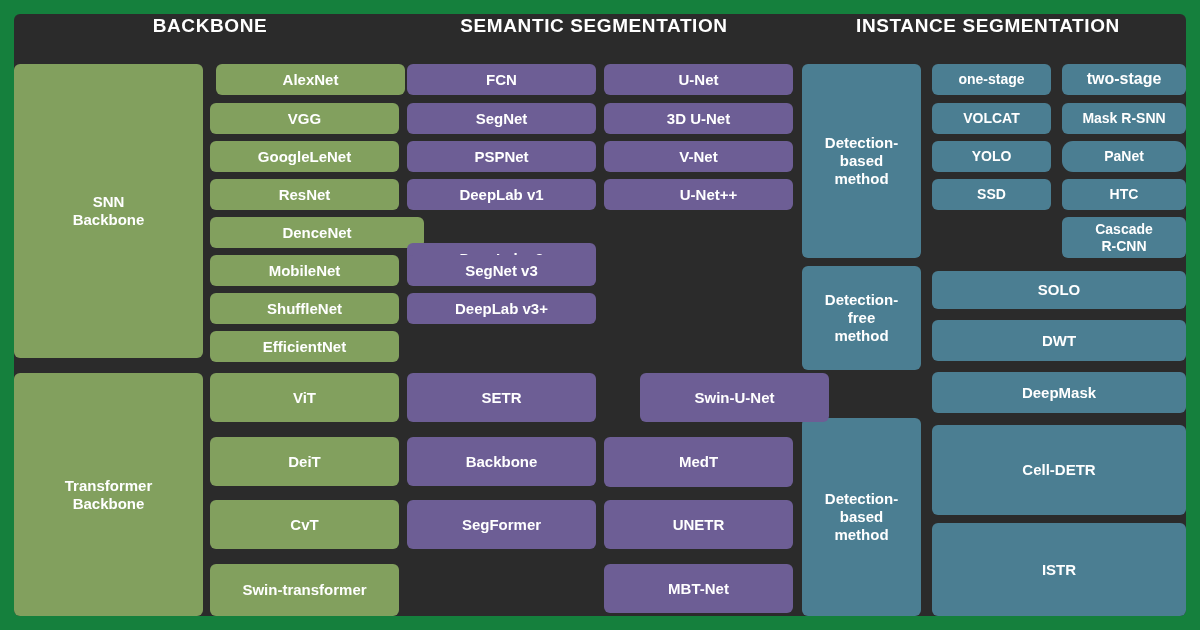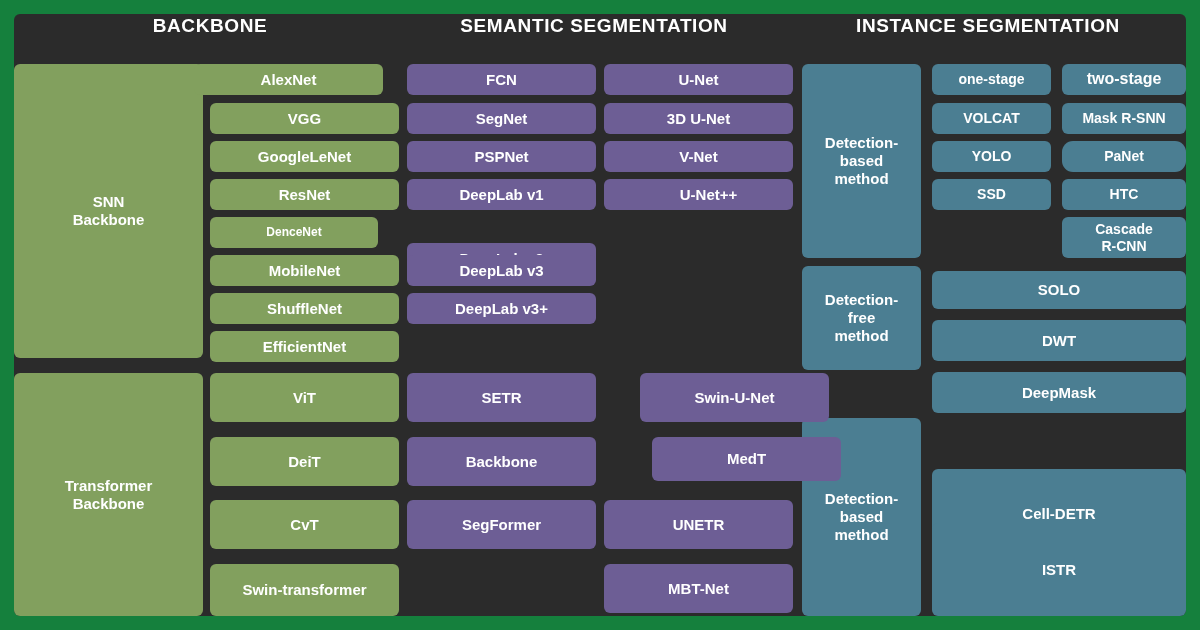--- a/index.html
+++ b/index.html
@@ -37,34 +37,34 @@
 <div id="canvas">
   <div class="panel"></div>
   <div id="headers-layer">
       <div class="col-head" style="left: -90px; width: 600px;">BACKBONE</div>
       <div class="col-head" style="left: 294px; width: 600px;">SEMANTIC SEGMENTATION</div>
       <div class="col-head" style="left: 688px; width: 600px;">INSTANCE SEGMENTATION</div>
     </div>
   <div id="boxes-layer">
       <div class="box green" style="left: 14px; top: 64px; width: 189px; height: 294px; font-size: 15px;">SNN
 Backbone</div>
-      <div class="box green" style="left: 194px; top: 64px; width: 189px; height: 31px; font-size: 15px;">AlexNet</div>
+      <div class="box green" style="left: 216px; top: 64px; width: 189px; height: 31px; font-size: 15px;">AlexNet</div>
       <div class="box green" style="left: 210px; top: 103px; width: 189px; height: 31px; font-size: 15px;">VGG</div>
       <div class="box green" style="left: 210px; top: 141px; width: 189px; height: 31px; font-size: 15px;">GoogleLeNet</div>
       <div class="box green" style="left: 210px; top: 179px; width: 189px; height: 31px; font-size: 15px;">ResNet</div>
-      <div class="box green" style="left: 210px; top: 217px; width: 168px; height: 31px; font-size: 12px;">DenceNet</div>
+      <div class="box green" style="left: 210px; top: 217px; width: 214px; height: 31px; font-size: 15px;">DenceNet</div>
       <div class="box green" style="left: 210px; top: 255px; width: 189px; height: 31px; font-size: 15px;">MobileNet</div>
       <div class="box green" style="left: 210px; top: 293px; width: 189px; height: 31px; font-size: 15px;">ShuffleNet</div>
       <div class="box green" style="left: 210px; top: 331px; width: 189px; height: 31px; font-size: 15px;">EfficientNet</div>
       <div class="box purple" style="left: 407px; top: 64px; width: 189px; height: 31px; font-size: 15px;">FCN</div>
       <div class="box purple" style="left: 407px; top: 103px; width: 189px; height: 31px; font-size: 15px;">SegNet</div>
       <div class="box purple" style="left: 407px; top: 141px; width: 189px; height: 31px; font-size: 15px;">PSPNet</div>
       <div class="box purple" style="left: 407px; top: 179px; width: 189px; height: 31px; font-size: 15px;">DeepLab v1</div>
       <div class="box purple" style="left: 407px; top: 217px; width: 189px; height: 31px; font-size: 15px; margin-top: 26px;">DeepLab v2</div>
-      <div class="box purple" style="left: 407px; top: 255px; width: 189px; height: 31px; font-size: 15px;">DeepLab v3</div>
+      <div class="box purple" style="left: 407px; top: 255px; width: 189px; height: 31px; font-size: 15px;">SegNet v3</div>
       <div class="box purple" style="left: 407px; top: 293px; width: 189px; height: 31px; font-size: 15px;">DeepLab v3+</div>
       <div class="box purple" style="left: 604px; top: 64px; width: 189px; height: 31px; font-size: 15px;">U-Net</div>
       <div class="box purple" style="left: 604px; top: 103px; width: 189px; height: 31px; font-size: 15px;">3D U-Net</div>
       <div class="box purple" style="left: 604px; top: 141px; width: 189px; height: 31px; font-size: 15px;">V-Net</div>
       <div class="box purple" style="left: 604px; top: 179px; width: 189px; height: 31px; font-size: 15px; padding-left: 24px;">U-Net++</div>
       <div class="box teal" style="left: 802px; top: 64px; width: 119px; height: 194px; font-size: 15px;">Detection-
 based
 method</div>
       <div class="box teal" style="left: 802px; top: 266px; width: 119px; height: 104px; font-size: 15px;">Detection-
 free
@@ -88,19 +88,19 @@
       <div class="box green" style="left: 14px; top: 373px; width: 189px; height: 243px; font-size: 15px;">Transformer
 Backbone</div>
       <div class="box green" style="left: 210px; top: 373px; width: 189px; height: 49px; font-size: 15px;">ViT</div>
       <div class="box green" style="left: 210px; top: 437px; width: 189px; height: 49px; font-size: 15px;">DeiT</div>
       <div class="box green" style="left: 210px; top: 500px; width: 189px; height: 49px; font-size: 15px;">CvT</div>
       <div class="box green" style="left: 210px; top: 564px; width: 189px; height: 52px; font-size: 15px;">Swin-transformer</div>
       <div class="box purple" style="left: 407px; top: 373px; width: 189px; height: 49px; font-size: 15px;">SETR</div>
       <div class="box purple" style="left: 407px; top: 437px; width: 189px; height: 49px; font-size: 15px;">Backbone</div>
       <div class="box purple" style="left: 407px; top: 500px; width: 189px; height: 49px; font-size: 15px;">SegFormer</div>
       <div class="box purple" style="left: 640px; top: 373px; width: 189px; height: 49px; font-size: 15px;">Swin-U-Net</div>
-      <div class="box purple" style="left: 604px; top: 437px; width: 189px; height: 44px; font-size: 15px; margin-left: 48px;">MedT</div>
+      <div class="box purple" style="left: 604px; top: 437px; width: 189px; height: 50px; font-size: 15px;">MedT</div>
       <div class="box purple" style="left: 604px; top: 500px; width: 189px; height: 49px; font-size: 15px;">UNETR</div>
       <div class="box purple" style="left: 604px; top: 564px; width: 189px; height: 49px; font-size: 15px;">MBT-Net</div>
-      <div class="box teal" style="left: 932px; top: 425px; width: 254px; height: 90px; font-size: 15px; margin-top: 44px;">Cell-DETR</div>
+      <div class="box teal" style="left: 932px; top: 425px; width: 254px; height: 90px; font-size: 15px;">Cell-DETR</div>
       <div class="box teal" style="left: 932px; top: 523px; width: 254px; height: 93px; font-size: 15px;">ISTR</div>
     </div>
 </div>
 
 </body></html>

